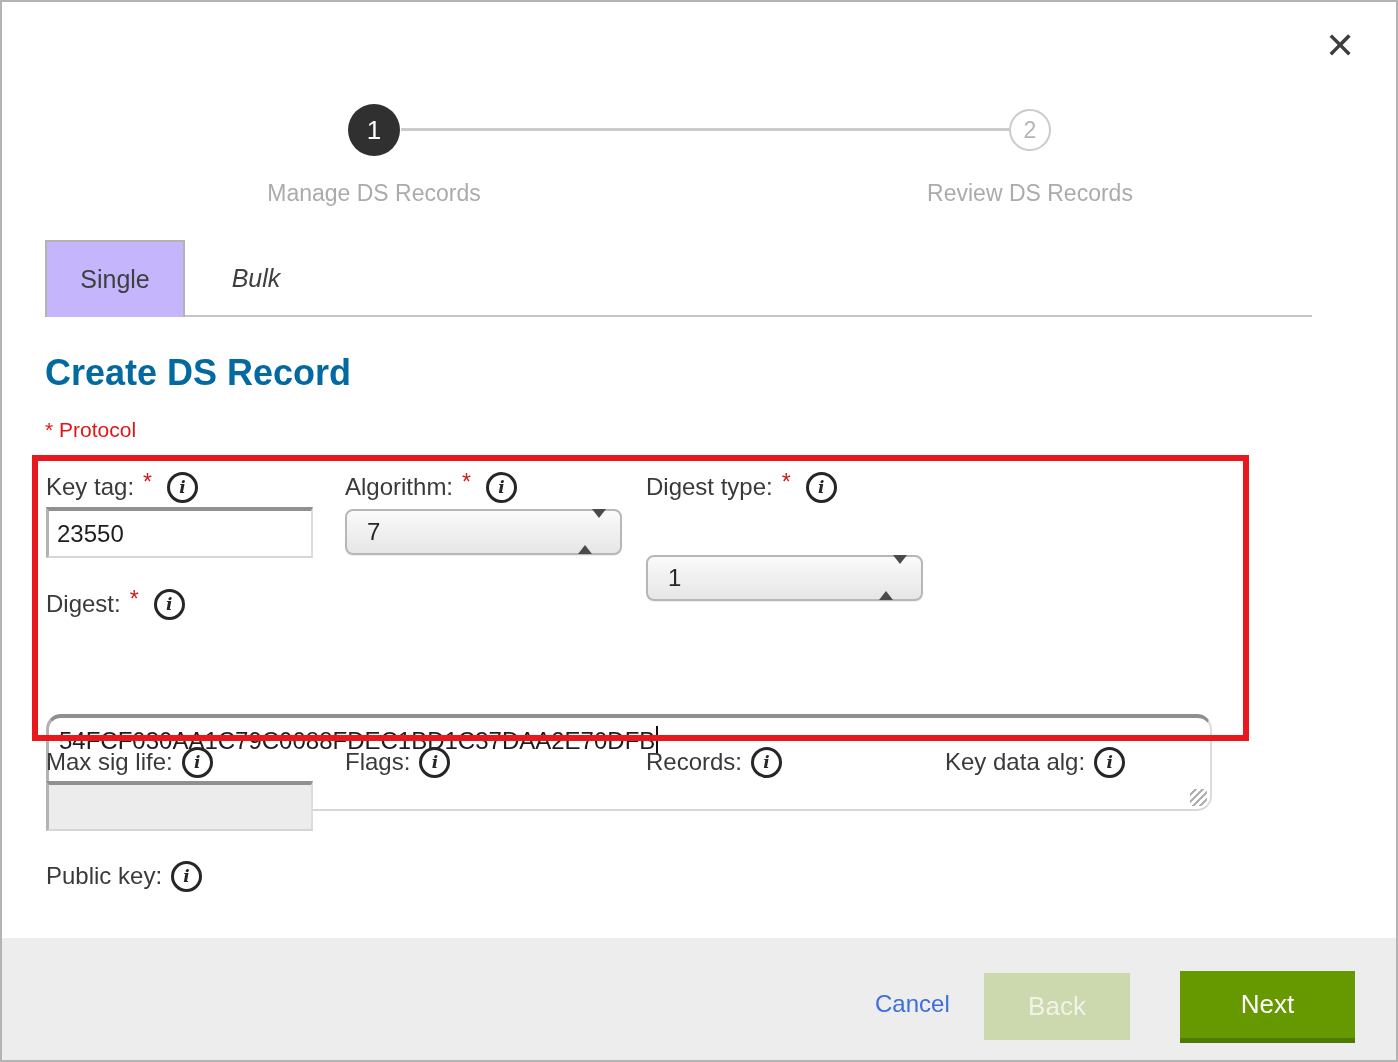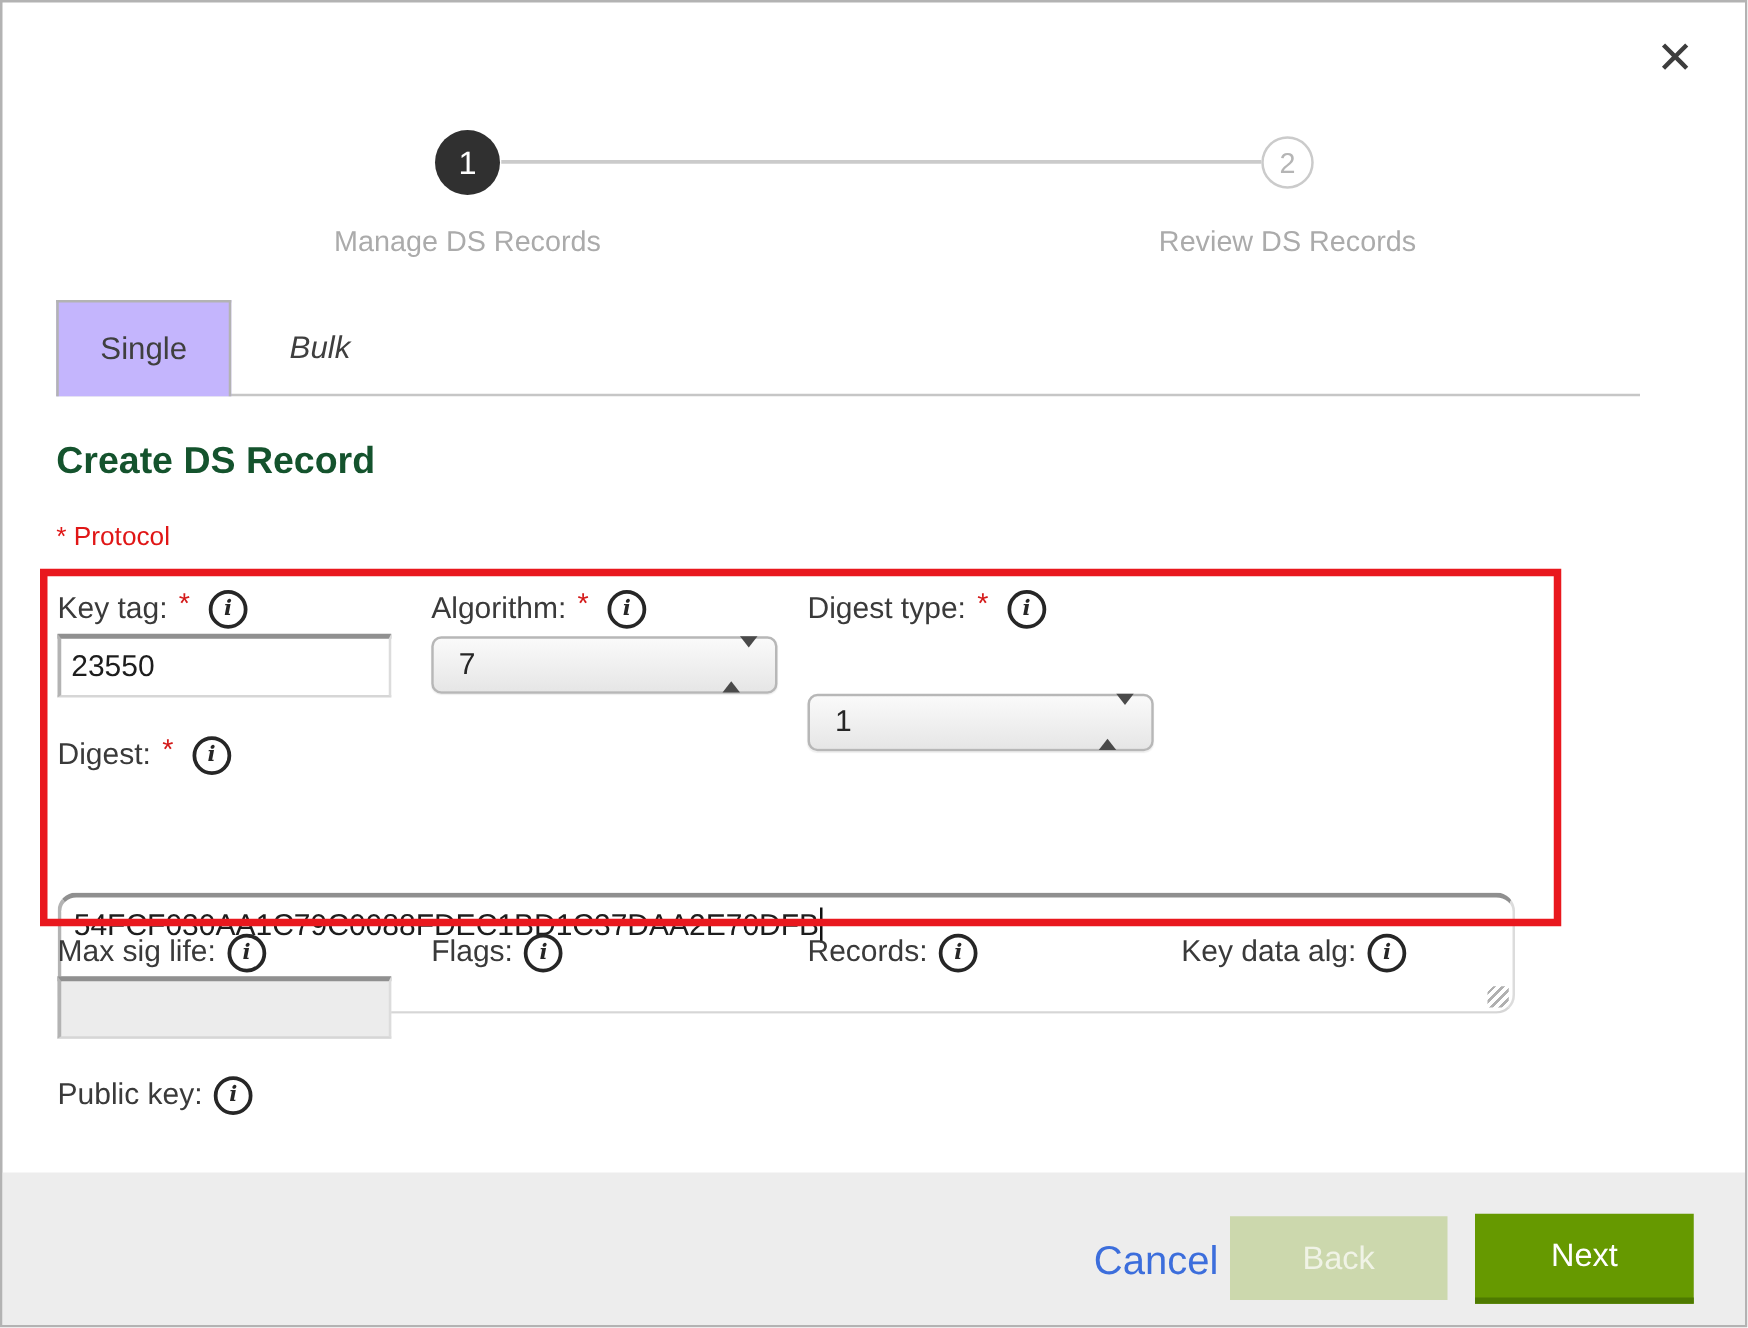--- a/index.html
+++ b/index.html
@@ -18,21 +18,21 @@
   .step-circle{width:42px;height:42px;border-radius:50%;background:#fff;border:2px solid #cbcbcb;
       color:#b5b5b5;display:flex;align-items:center;justify-content:center;font-size:23px;box-sizing:border-box;}
   .step-line{background:#cbcbcb;height:3px;}
   .step-label{color:#ababab;font-size:23px;text-align:center;}
 
   
   .tab-underline{background:#c6c6c6;height:2px;}
   .tab{display:flex;align-items:center;justify-content:center;font-size:25px;color:#3f3f3f;cursor:pointer;}
   .tab-active{border:2px solid #b3b3b3;border-bottom:none;background:#c4b5fd;box-sizing:border-box;z-index:2;}
 
-  .page-title{font-size:30px;font-weight:bold;color:#14532d;}
+  .page-title{font-size:36px;font-weight:bold;color:#0369a1;}
   .required-note{font-size:21px;color:#e01616;}
 
   .highlight-box{border:6px solid #e9181e;box-sizing:border-box;z-index:3;pointer-events:none;}
 
   
   .flabel{display:flex;align-items:center;height:32px;font-size:24px;color:#3a3a3a;white-space:nowrap;}
   .req{color:#d41a1a;margin:0 6px 0 9px;transform:translateY(-5px);font-size:23px;}
   .info{flex:0 0 auto;width:25px;height:25px;border:3px solid #262626;border-radius:50%;
         display:inline-flex;align-items:center;justify-content:center;margin-left:9px;
         font-family:"DejaVu Serif",serif;font-style:italic;font-weight:bold;font-size:17px;
@@ -63,21 +63,21 @@
   .tri-up{width:0;height:0;border-left:7px solid transparent;border-right:7px solid transparent;
       border-bottom:9px solid #4a4a4a;margin-bottom:4px;}
   .tri-down{width:0;height:0;border-left:7px solid transparent;border-right:7px solid transparent;
       border-top:9px solid #4a4a4a;}
   .select.light .tri-up{border-bottom-color:#a8a8a8;}
   .select.light .tri-down{border-top-color:#a8a8a8;}
   .placeholder{color:#9e9e9e;}
 
   
   .footer{background:#ededed;}
-  .cancel-link{font-size:32px;color:#3c6edc;cursor:pointer;}
+  .cancel-link{font-size:24px;color:#3c6edc;cursor:pointer;}
   .btn{display:flex;align-items:center;justify-content:center;font-size:26px;cursor:pointer;box-sizing:border-box;}
   .btn-back{background:#ccd8ad;color:#f0f3e6;}
   .btn-next{background:#669900;color:#ffffff;border-bottom:5px solid #4e7a00;}
 </style>
 </head>
 <body>
 
 <div class="modal">
 
   <div class="abs close-btn" style="left:1316px;top:22px;">✕</div>
@@ -176,17 +176,17 @@
     </span>
   </div>
 
   <div class="abs flabel" style="left:44px;top:858px;">
     <span>Public key:</span>
     <span class="info">i</span>
   </div>
 
   <div class="abs footer" style="left:0;top:936px;width:1394px;height:122px;">
     <div class="abs cancel-link" style="left:873px;top:52px;">Cancel</div>
-    <div class="abs btn btn-back" style="left:982px;top:35px;width:174px;height:67px;">Back</div>
+    <div class="abs btn btn-back" style="left:982px;top:35px;width:146px;height:67px;">Back</div>
     <div class="abs btn btn-next" style="left:1178px;top:33px;width:175px;height:72px;">Next</div>
   </div>
 
 </div>
 
 </body></html>

